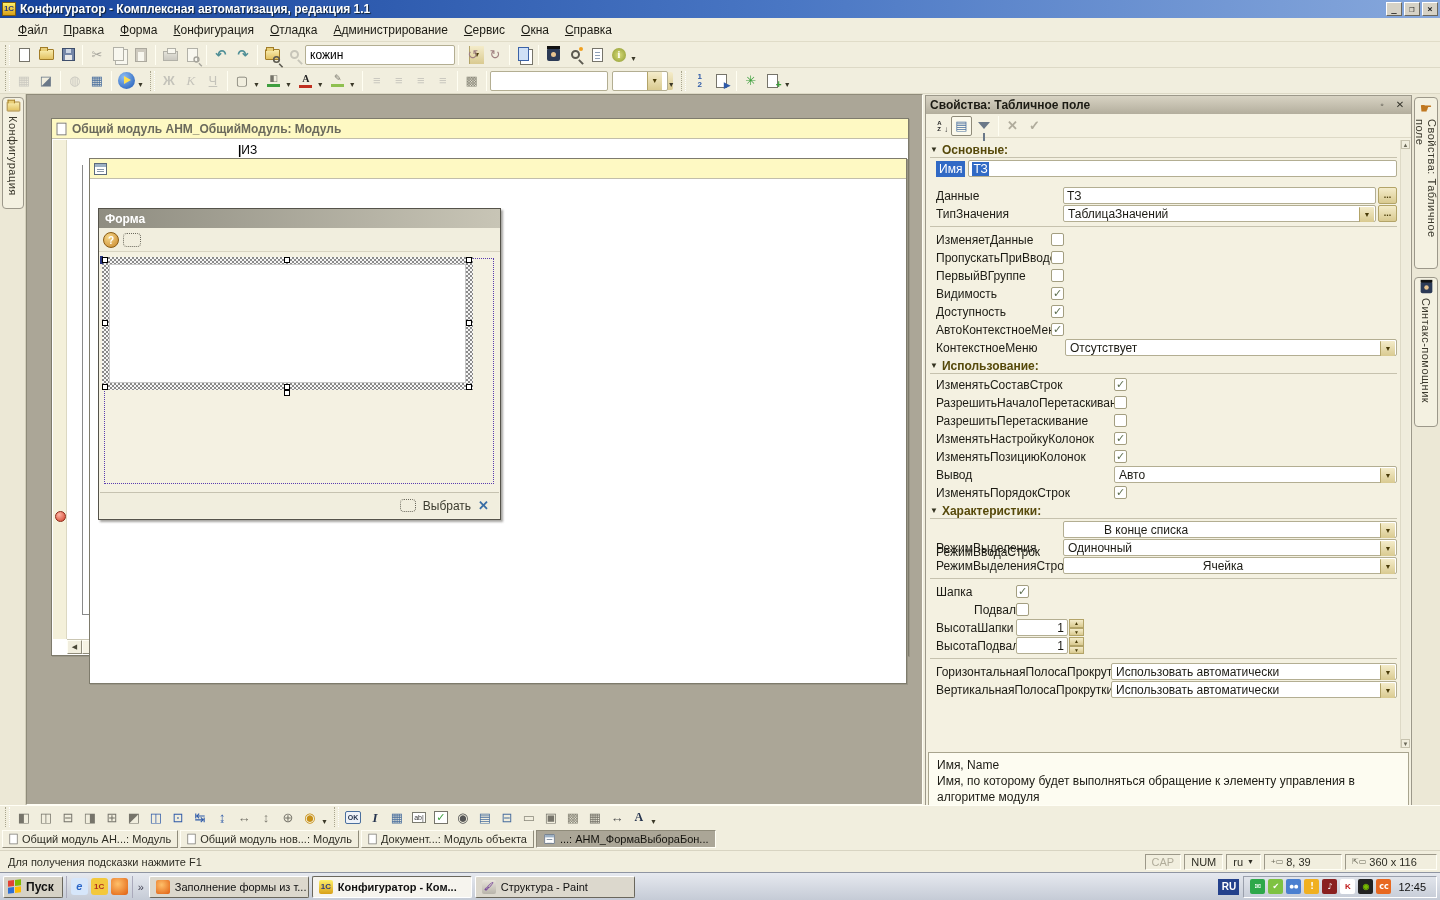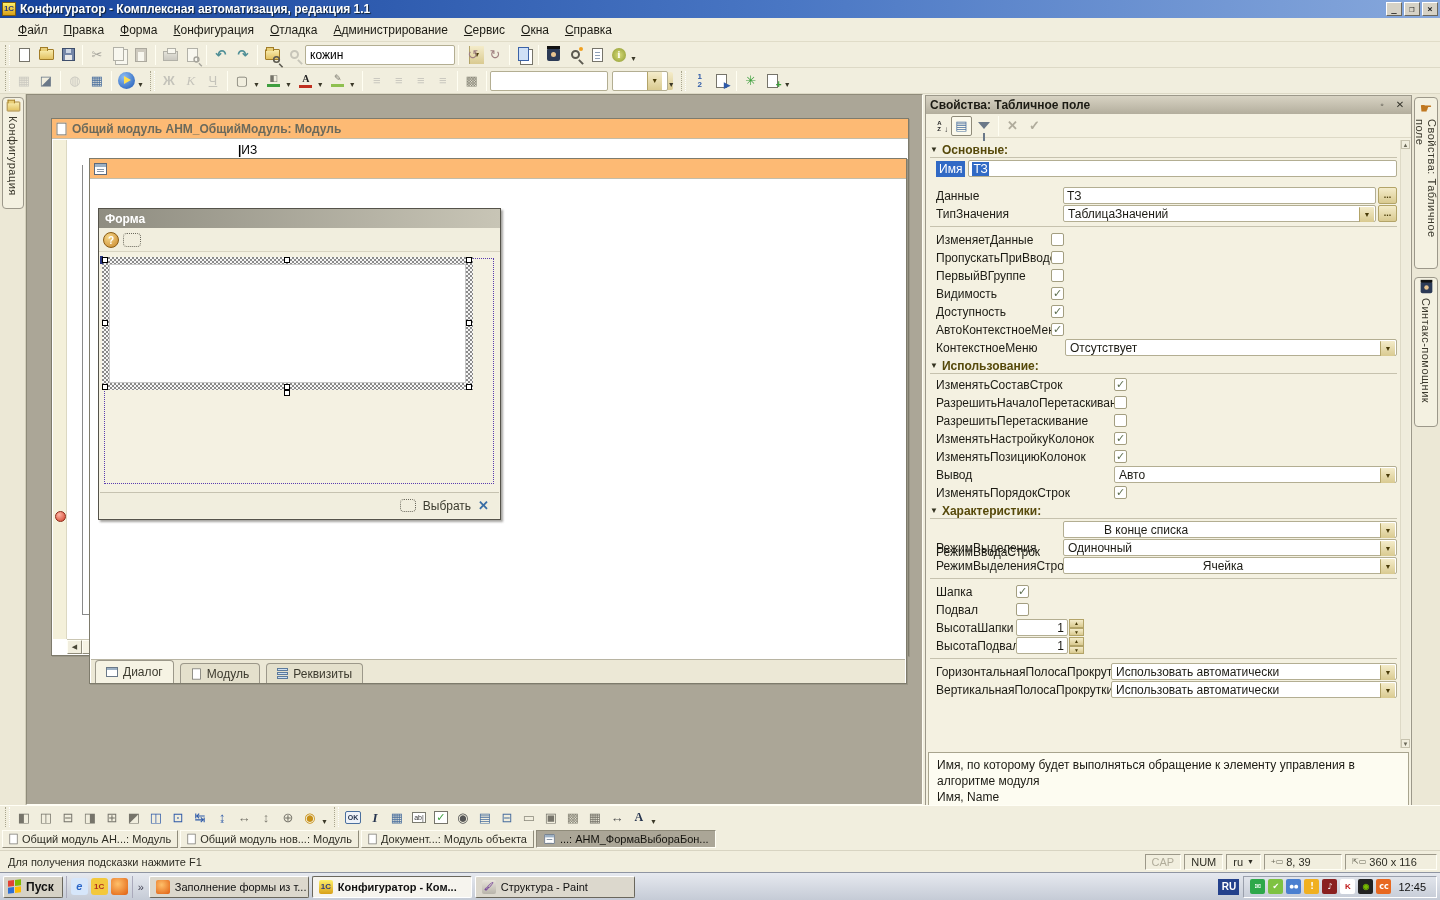--- a/index.html
+++ b/index.html
@@ -76,21 +76,21 @@
   
   #work{position:absolute;left:0;top:94px;width:1440px;height:711px;background:#f1eede;}
   #lefttabs{position:absolute;left:0;top:0;bottom:0;width:26px;background:#ece8d6;border-right:1px solid #d4d0bc;}
   .vtab{background:#f4f1e1;border:1px solid #9c988a;border-radius:4px 4px 4px 4px;display:flex;flex-direction:column;align-items:center;padding:3px 1px;}
   .vtab .vtxt{writing-mode:vertical-rl;font-size:11px;color:#3a382c;margin-top:4px;letter-spacing:.5px;}
   #ltab{position:absolute;left:2px;top:3px;width:22px;height:112px;}
   #mdi{position:absolute;left:26px;top:0;width:897px;height:711px;background:#aba697;border:1px solid;border-color:#8f8b7a #fffef5 #fffef5 #8f8b7a;}
 
   
   .mwin{position:absolute;background:#fff;border:1px solid #7e7b6c;box-shadow:1px 1px 0 #9a9687;}
-  .mtitle{height:20px;background:#fdba74;border-bottom:1px solid #c2beac;display:flex;align-items:center;padding:0 4px;
+  .mtitle{height:20px;background:#fef9c3;border-bottom:1px solid #c2beac;display:flex;align-items:center;padding:0 4px;
     font-weight:bold;font-size:12px;color:#6b6a5c;white-space:nowrap;overflow:hidden;}
   .mtitle .doc{transform:scale(.9);margin-right:5px;}
   .ico-form{width:13px;height:12px;background:#fff;border:1px solid #5c6a7c;margin-right:5px;position:relative;flex:none;}
   .ico-form::before{content:"";position:absolute;left:0;right:0;top:0;height:3px;background:#9cb0c4;}
   .ico-form::after{content:"";position:absolute;left:2px;right:2px;top:5px;height:4px;
     background:repeating-linear-gradient(#8a98a8 0 1px,transparent 1px 2px);}
 
   #winA{left:24px;top:23px;width:858px;height:538px;}
   #winA .margin{position:absolute;left:1px;top:21px;bottom:16px;width:14px;background:#f4f0da;border-right:1px solid #dcd8c2;}
   #winA .bp{position:absolute;left:3px;top:392px;width:11px;height:11px;border-radius:50%;
@@ -476,38 +476,20 @@
                 </div>
             </div>
             <div id="fbot">
               <span class="dotrect" style="width:16px;height:13px"></span>
               <span>Выбрать</span>
               <span class="xblue">✕</span>
             </div>
           </div>
 
         </div>
-        <div id="wbtabs">
-            <span class="wtab active">
-              <span class="ico-dialog"></span>
-              <span class="tl">Диалог</span>
-            </span>
-            <span class="wtab">
-              <span class="doc" style="transform:scale(.8)"></span>
-              <span class="tl">Модуль</span>
-            </span>
-            <span class="wtab">
-              <span class="ico-req">
-                <span></span>
-                <span></span>
-                <span></span>
-              </span>
-              <span class="tl">Реквизиты</span>
-            </span>
-          </div>
       </div>
     </div>
 
     <div id="props">
       <div id="ptitle">
         <span>Свойства: Табличное поле</span>
         <span class="sp"></span>
         <span class="pbtn">◦</span>
         <span class="pbtn">✕</span>
       </div>
@@ -686,21 +668,21 @@
             </span>
           </div>
           <div class="psep"></div>
           <div class="prow">
             <span class="lbl" style="width: 80px;">Шапка</span>
             <span class="ctrl">
               <span class="ck on">✓</span>
             </span>
           </div>
           <div class="prow">
-            <span class="lbl" style="width: 80px;">Подвал</span>
+            <span class="lbl" style="width: 80px; text-align: right;">Подвал</span>
             <span class="ctrl">
               <span class="ck"></span>
             </span>
           </div>
           <div class="prow">
             <span class="lbl" style="width: 80px;">ВысотаШапки</span>
             <span class="ctrl">
               <span class="inp" style="width:52px;justify-content:flex-end">1</span>
               <span class="spn">
                 <span>▲</span>
@@ -736,22 +718,22 @@
                 <span class="ddbtn" style="height:15px">▼</span>
               </span>
             </span>
           </div>
         </div>
       <div id="pscroll">
         <span class="sa" style="top:0">▲</span>
         <span class="sa" style="bottom:0">▼</span>
       </div>
       <div id="pdesc">
+        <div>Имя, Name</div>
         <div>Имя, по которому будет выполняться обращение к элементу управления в алгоритме модуля</div>
-        <div>Имя, Name</div>
       </div>
     </div>
 
     <div id="righttabs">
         <div class="vtab rtab" style="top: 3px; height: 172px;">
           <span class="g" style="color:#c07820;font-size:14px">☛</span>
           <span class="vtxt">Свойства: Табличное поле</span>
         </div>
         <div class="vtab rtab" style="top: 183px; height: 150px;">
           <span class="grad" style="transform:scale(.9)"></span>

